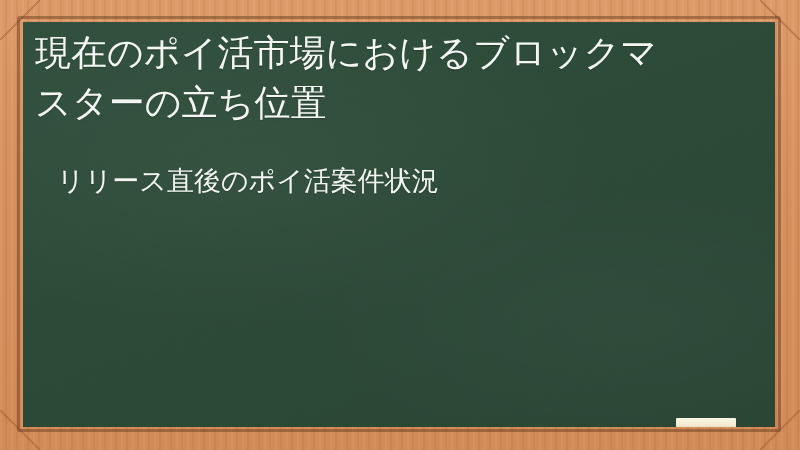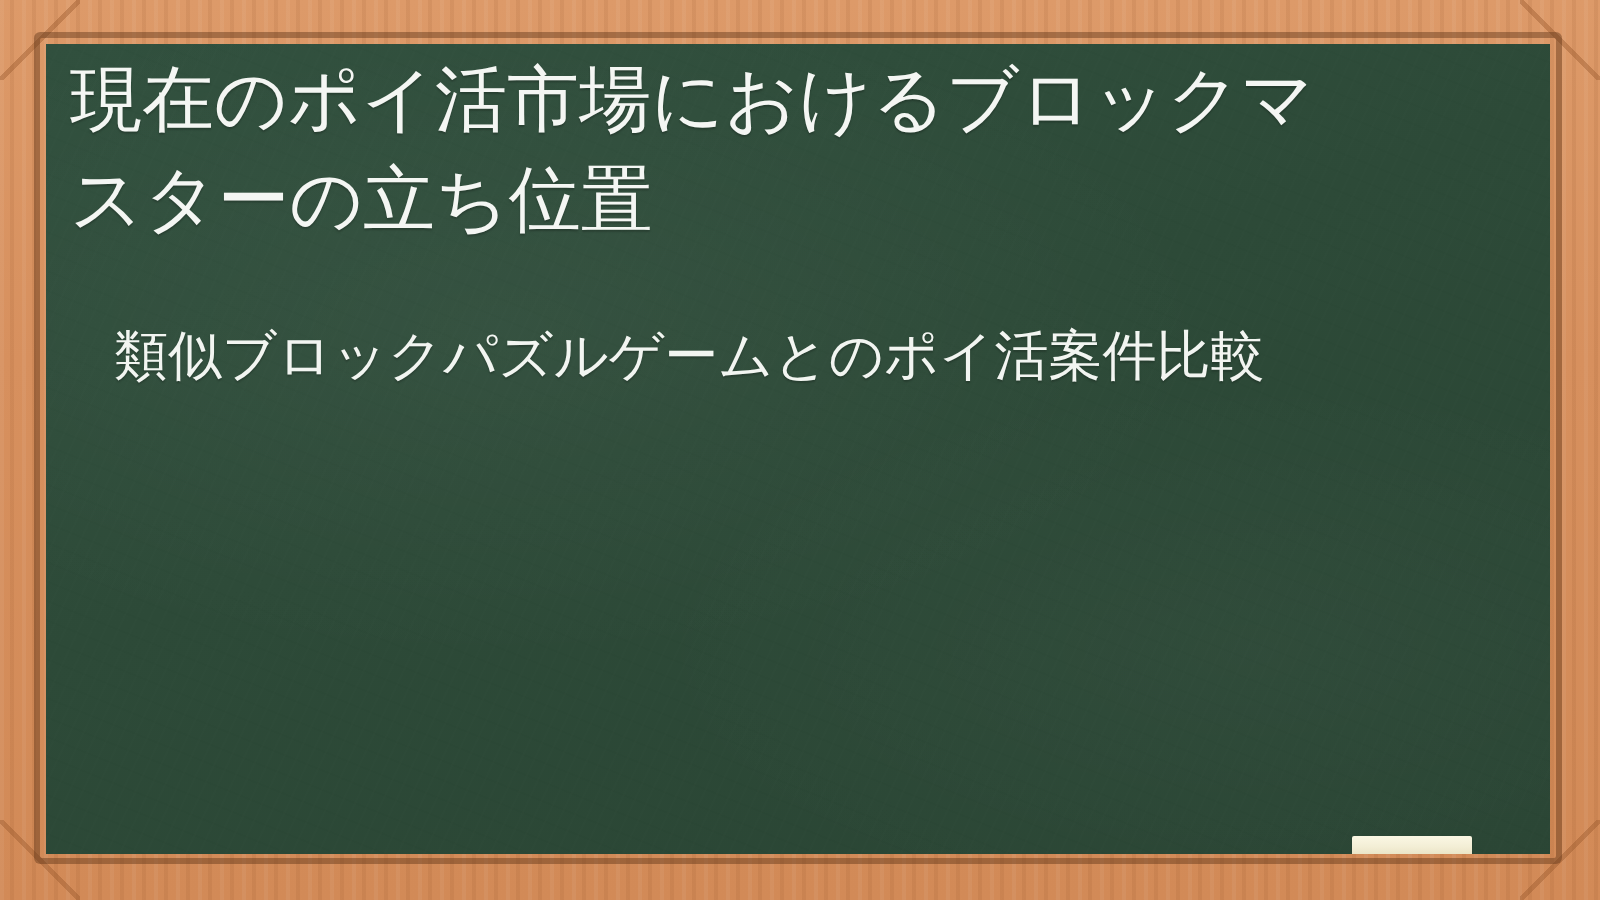--- a/index.html
+++ b/index.html
@@ -12,21 +12,20 @@
     font-family: "Liberation Sans", "DejaVu Sans", sans-serif;
   }
 
   
   .slide {
     position: relative;
     width: 800px;
     height: 450px;
     overflow: hidden;
     box-sizing: border-box;
-    font-family: Liberation Mono, monospace;
   }
 
   .wood-frame {
     position: absolute;
     inset: 0;
     background:
       repeating-linear-gradient(
         90deg,
         rgba(255,255,255,0.055) 0px,
         rgba(255,255,255,0.055) 2px,
@@ -159,19 +158,19 @@
   <div class="miter miter-br"></div>
   <div class="frame-inner-shadow"></div>
 
   <div class="board">
     <div class="board-texture"></div>
 
     <div class="title">現在のポイ活市場におけるブロックマ
 スターの立ち位置</div>
 
     <ul class="bullet-list">
-      <li class="bullet-item">類似ブロックパズルゲームとのポイ活案件比較</li>
+      <li class="bullet-item">リリース直後のポイ活案件状況</li>
     </ul>
 
     <div class="chalk-stick"></div>
   </div>
 
 </div>
 
 </body></html>

